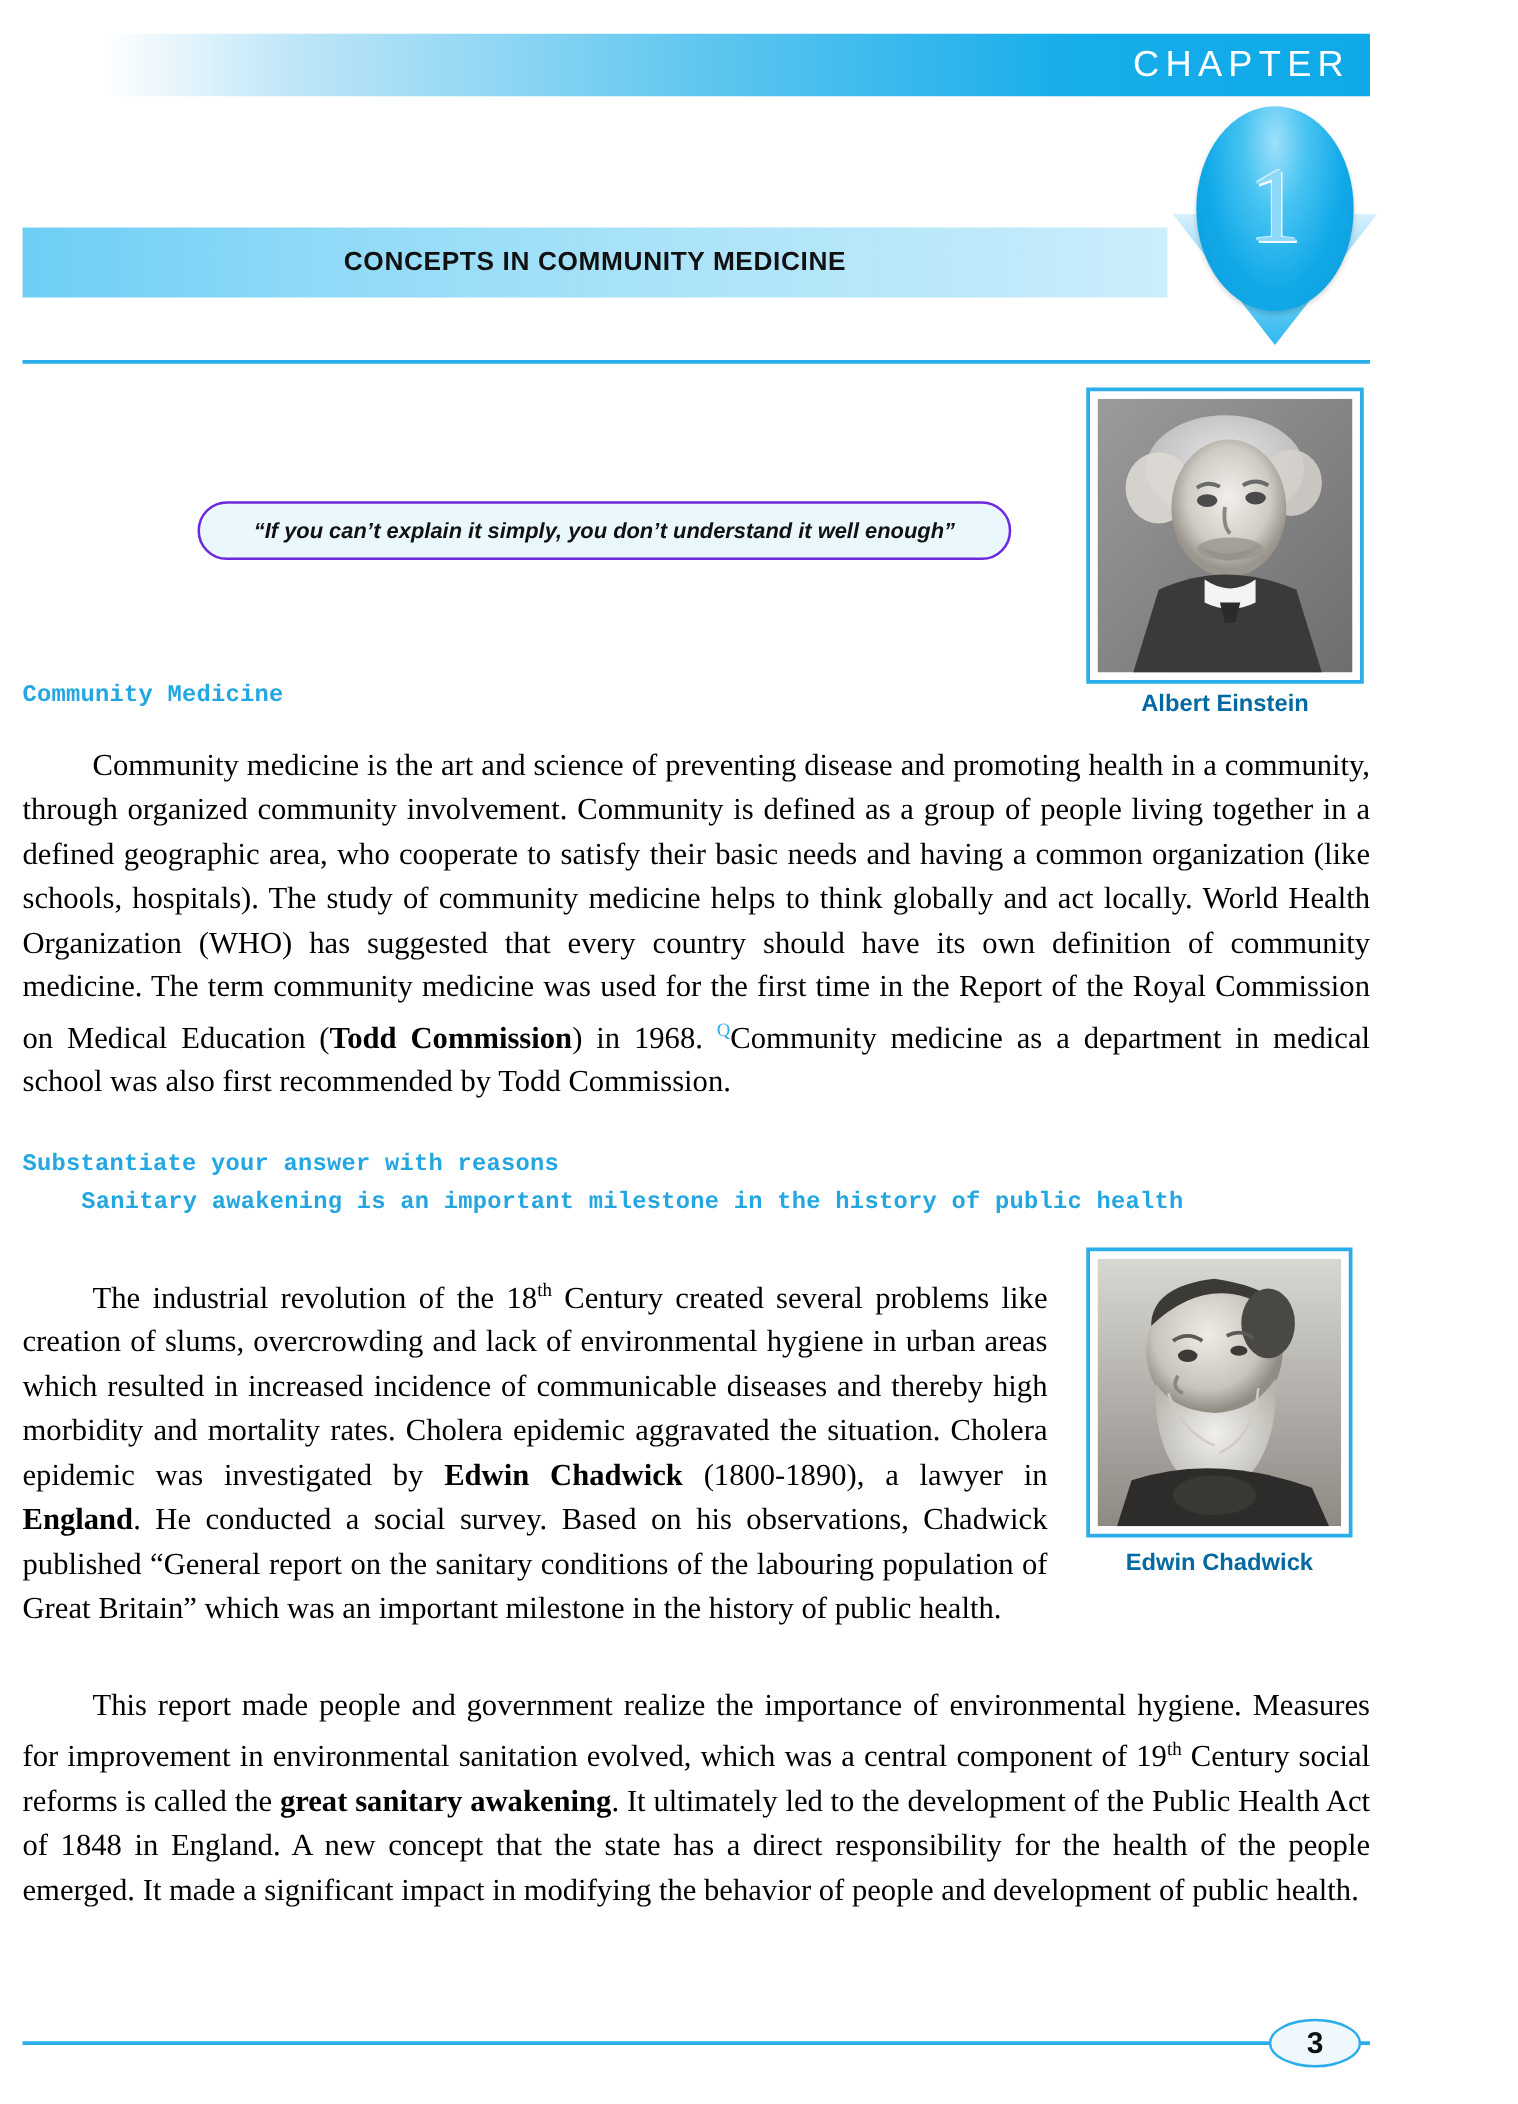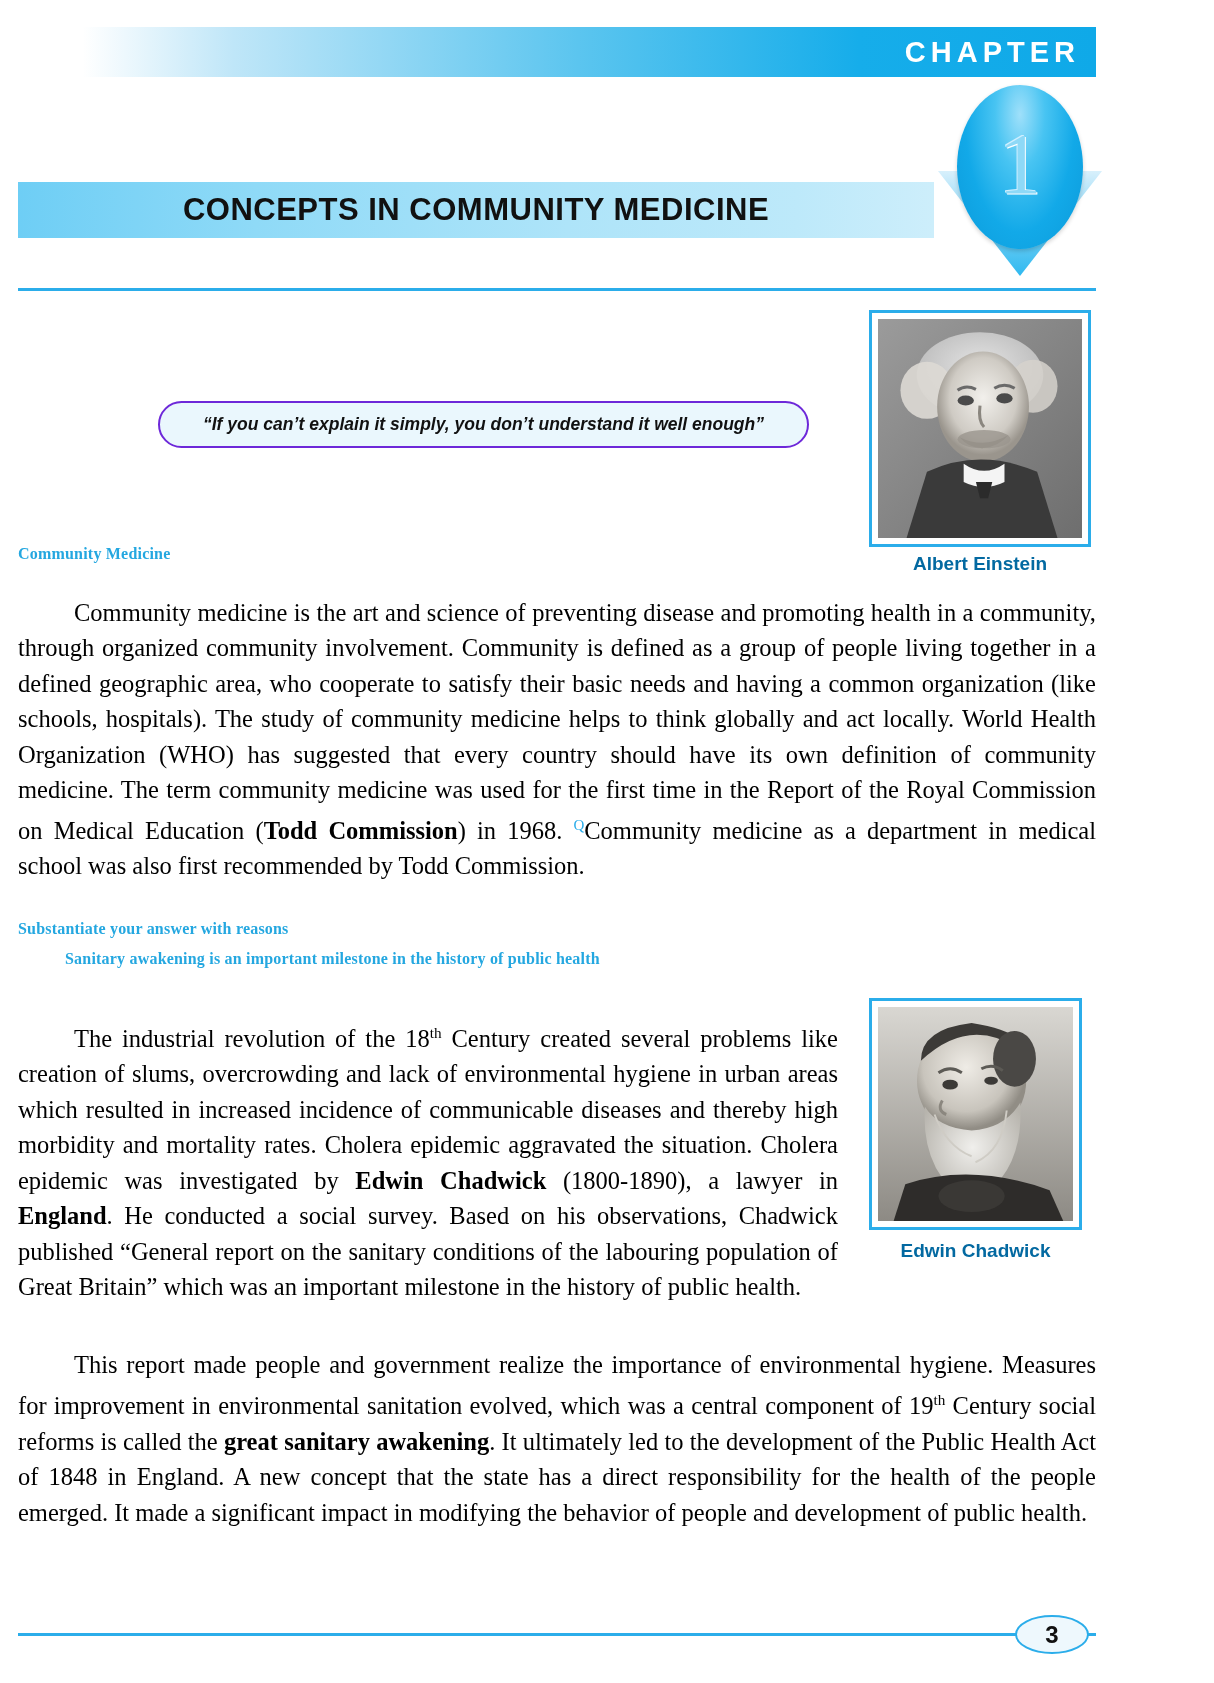--- a/index.html
+++ b/index.html
@@ -24,21 +24,21 @@
     width: 1078px;
     height: 50px;
     background: linear-gradient(to right, #ffffff 0%, #ffffff 6%, #bfe6f8 20%, #5bc5ef 52%, #16adea 78%, #0fa9e8 100%);
   }
   .chapter-bar-label {
     position: absolute;
     right: 16px;
     top: 50%;
     transform: translateY(-50%);
     font-family: "Liberation Sans", "DejaVu Sans", sans-serif;
-    font-weight: bold;
+    font-weight: normal;
     font-size: 29px;
     letter-spacing: 5px;
     color: #ffffff;
     line-height: 1;
   }
 
   
   .chapter-badge {
     position: absolute;
     left: 930px;
@@ -95,21 +95,21 @@
     position: absolute;
     left: 0;
     top: 0;
     width: 100%;
     height: 100%;
     display: flex;
     align-items: center;
     justify-content: center;
     font-family: "Liberation Sans", "DejaVu Sans", sans-serif;
     font-weight: bold;
-    font-size: 31px;
+    font-size: 21px;
     letter-spacing: 0.5px;
     color: #111111;
     box-sizing: border-box;
   }
 
   .rule-top {
     position: absolute;
     left: 18px;
     top: 288px;
     width: 1078px;
@@ -163,23 +163,23 @@
     white-space: nowrap;
   }
   #einstein-frame { left: 869px; top: 310px; width: 222px; height: 237px; }
   #einstein-caption { left: 869px; top: 553px; width: 222px; }
   #chadwick-frame { left: 869px; top: 998px; width: 213px; height: 232px; }
   #chadwick-caption { left: 869px; top: 1240px; width: 213px; }
 
   
   .blue-heading {
     position: absolute;
-    font-family: Liberation Serif, serif;
-    font-weight: bold;
-    font-size: 16px;
+    font-family: Liberation Mono, monospace;
+    font-weight: bold;
+    font-size: 19px;
     color: #24a7e0;
     letter-spacing: 0.2px;
     white-space: nowrap;
   }
   #heading-community { left: 18px; top: 545px; }
   #heading-substantiate { left: 18px; top: 920px; }
   #heading-sanitary { left: 18px; top: 950px; margin-left: 47px; }
 
   
   .body-para {

